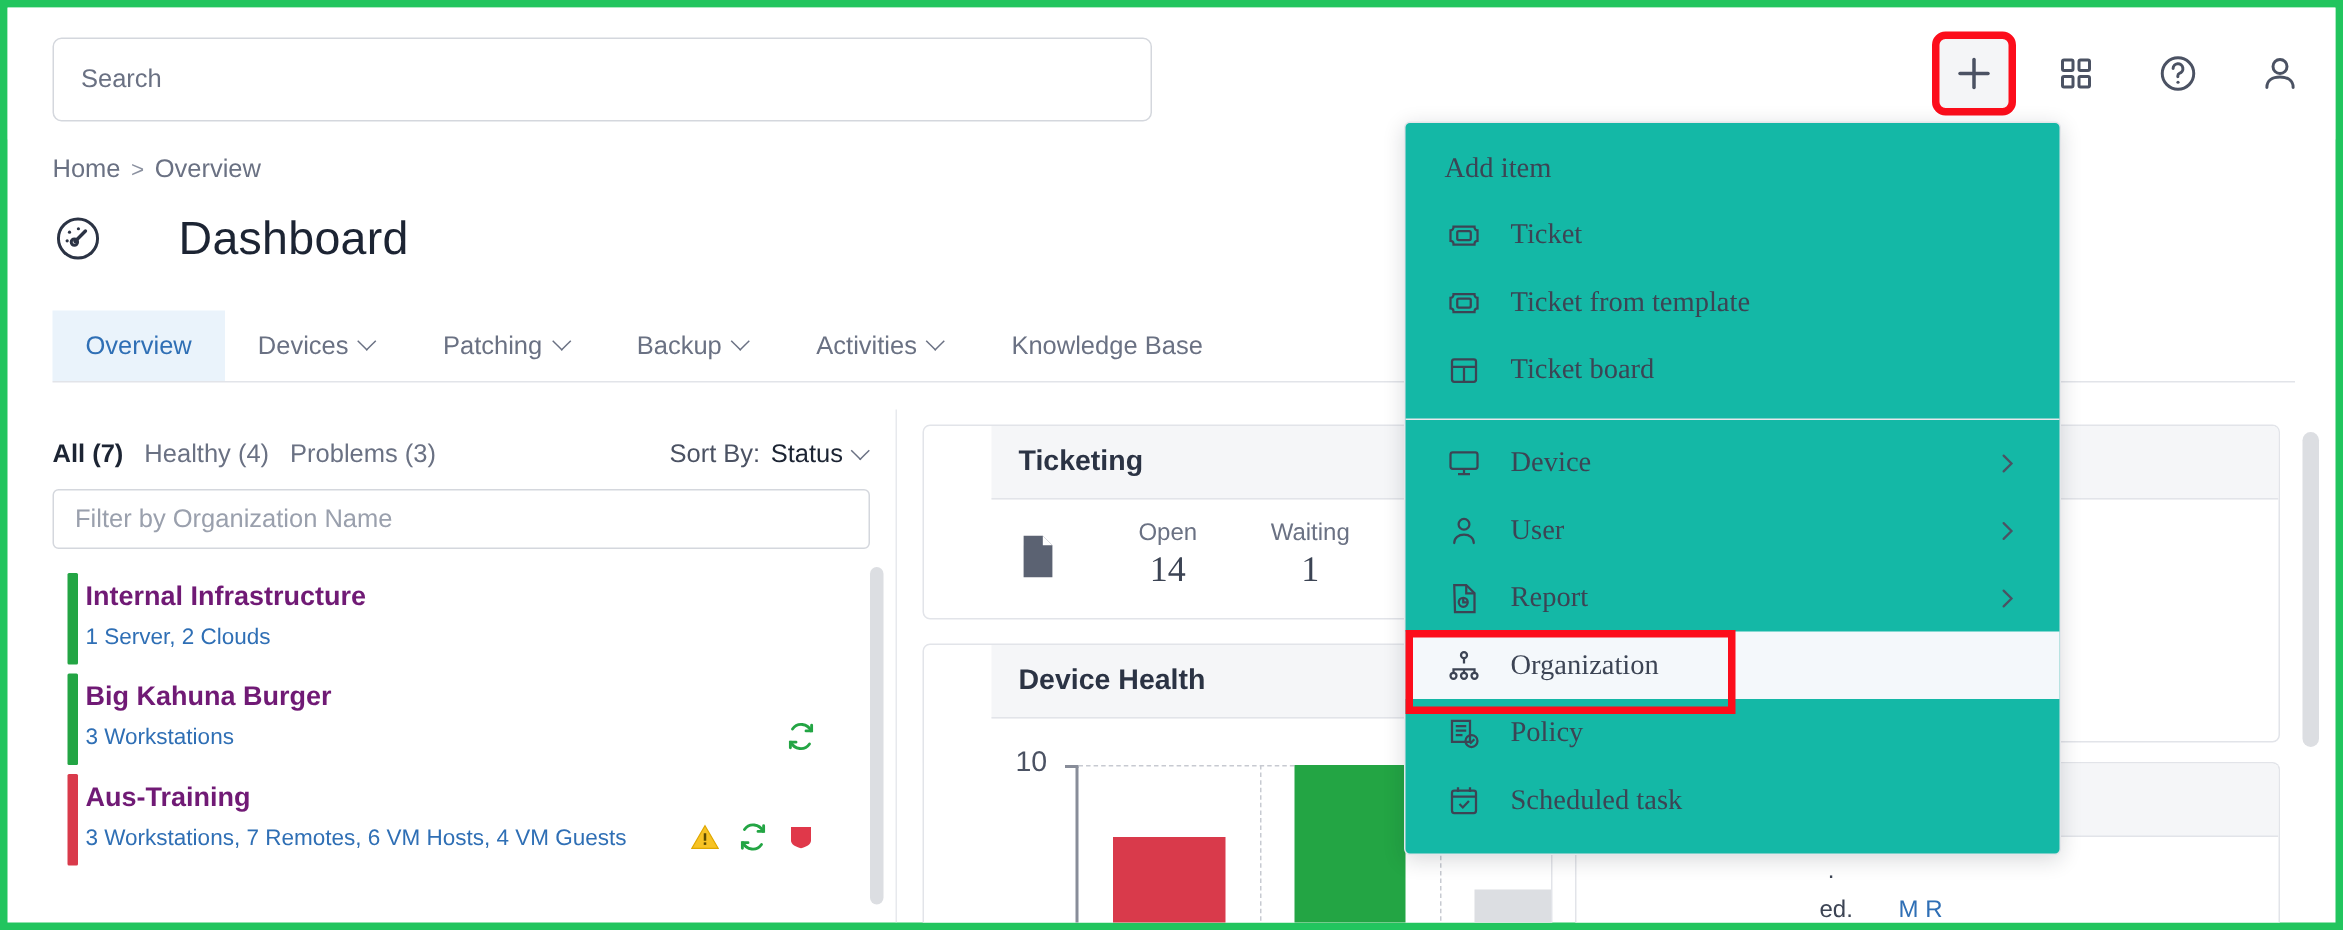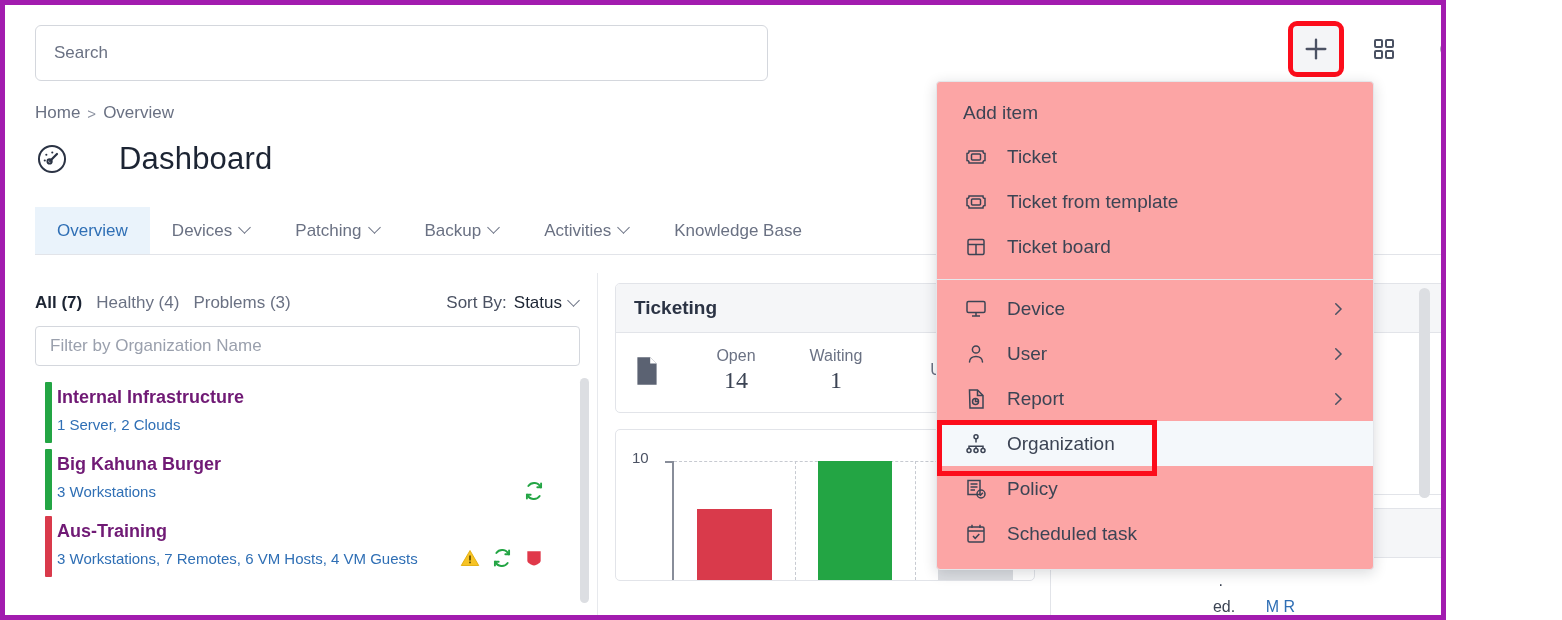--- a/index.html
+++ b/index.html
@@ -5,23 +5,23 @@
   * { box-sizing: border-box; }
   html, body {
     margin: 0; padding: 0;
     width: 1562px; height: 620px;
     overflow: hidden;
     background: #ffffff;
     font-family: "Liberation Sans", sans-serif;
   }
   #app {
     position: relative;
-    width: 1446px; height: 620px;
+    width: 1562px; height: 620px;
     background: #ffffff;
-    border: 5px solid #a21caf;
+    border: 5px solid #22c55e;
     overflow: hidden;
   }
 
   
   .topbar {
     position: absolute; left: 0; top: 0; width: 1552px; height: 88px;
     background: #ffffff;
   }
   .search-box {
     position: absolute; left: 30px; top: 20px; width: 733px; height: 56px;
@@ -116,54 +116,55 @@
     position: absolute; left: 545px; top: 0; width: 9px; height: 225px;
     background: #dcdee2; border-radius: 5px;
   }
   .panel-divider {
     position: absolute; left: 592px; top: 268px; bottom: 0; width: 1px; background: #e7e9ed;
   }
 
   
   .center-col { position: absolute; left: 610px; top: 278px; width: 420px; }
   .card {
-    border: 1px solid #e2e4e9; border-radius: 5px; background: #fff; overflow: hidden;
+    border: 1px solid #e2e4e9; border-radius: 5px; background: #fff; overflow: hidden; padding-left: 45px;
   }
   .card-head {
     background: #f5f6f8; border-bottom: 1px solid #e2e4e9;
     font-size: 19px; font-weight: bold; color: #2b3344; padding: 13px 18px;
   }
   .ticket-body { display: flex; align-items: center; padding: 14px 18px 18px 18px; gap: 0; }
   .ticket-metric { text-align: center; width: 100px; }
   .ticket-metric .k { font-size: 16px; color: #6a7183; }
   .ticket-metric .v { font-size: 24px; color: #3c4454; margin-top: 2px; font-family: Liberation Serif, serif; }
 
   .chart-area { position: relative; height: 150px; padding: 26px 0 0 0; }
-  .y-label { position: absolute; left: 16px; top: 19px; font-size: 15px; color: #4b5263; }
+  .y-label { position: absolute; left: 16px; top: 19px; font-size: 19px; color: #4b5263; }
   .axis-v { position: absolute; left: 56px; top: 31px; bottom: 0; width: 2px; background: #888d99; }
   .axis-tick { position: absolute; left: 49px; top: 31px; width: 9px; height: 2px; background: #888d99; }
   .gridline { position: absolute; left: 58px; right: 0; top: 31px; border-top: 1px dashed #c7cad1; }
   .gridline-v { position: absolute; top: 31px; bottom: 0; border-left: 1px dashed #c7cad1; }
   .bar { position: absolute; bottom: 0; }
 
   
   .right-col { position: absolute; left: 1045px; top: 278px; width: 470px; }
   .activity-text { font-size: 16px; color: #3c4454; line-height: 26px; padding: 0 14px; }
   .lnk { color: #2f6fb5; margin-left: 26px; }
   .page-scrollbar {
     position: absolute; right: 11px; top: 283px; width: 11px; height: 210px;
     background: #dcdee2; border-radius: 6px;
   }
 
   
   .menu {
     position: absolute; left: 931px; top: 76px; width: 438px; height: 489px;
-    background: #fca5a5; border: 1px solid #e4e6ea; border-radius: 4px;
+    background: #14b8a6; border: 1px solid #e4e6ea; border-radius: 4px;
     box-shadow: 0 3px 14px rgba(16,22,40,.16);
     z-index: 40;
+    font-family: Liberation Serif, serif;
   }
   .menu-title {
     font-size: 19px; color: #3c4454; padding: 20px 26px 10px 26px;
   }
   .menu-item {
     display: flex; align-items: center; gap: 18px;
     height: 45px; padding: 0 26px; font-size: 19px; color: #3c4454; cursor: pointer;
     position: relative;
   }
   .menu-item.hovered { background: #f4f8fb; }
@@ -365,20 +366,21 @@
           <div class="v">1</div>
         </div>
         <div class="ticket-metric">
           <div class="k">U</div>
           <div class="v"></div>
         </div>
       </div>
     </div>
 
     <div class="card" style="margin-top:16px;">
+      <div class="card-head">Device Health</div>
       <div class="chart-area" id="chart">
         <div class="y-label">10</div>
         <div class="axis-tick"></div>
         <div class="axis-v"></div>
         <div class="gridline"></div>
       <div class="bar" title="Unhealthy: 6" style="left: 80.9267px; width: 74.8133px; height: 71.4px; background: rgb(217, 58, 75);"></div>
           <div class="bar" title="Healthy: 10" style="left: 201.593px; width: 74.8133px; height: 119px; background: rgb(35, 165, 68);"></div>
           <div class="gridline-v" style="left: 178.667px;"></div>
           <div class="bar" title="Unknown: 3" style="left: 322.26px; width: 74.8133px; height: 35.7px; background: rgb(220, 222, 226);"></div>
           <div class="gridline-v" style="left: 299.333px;"></div>

